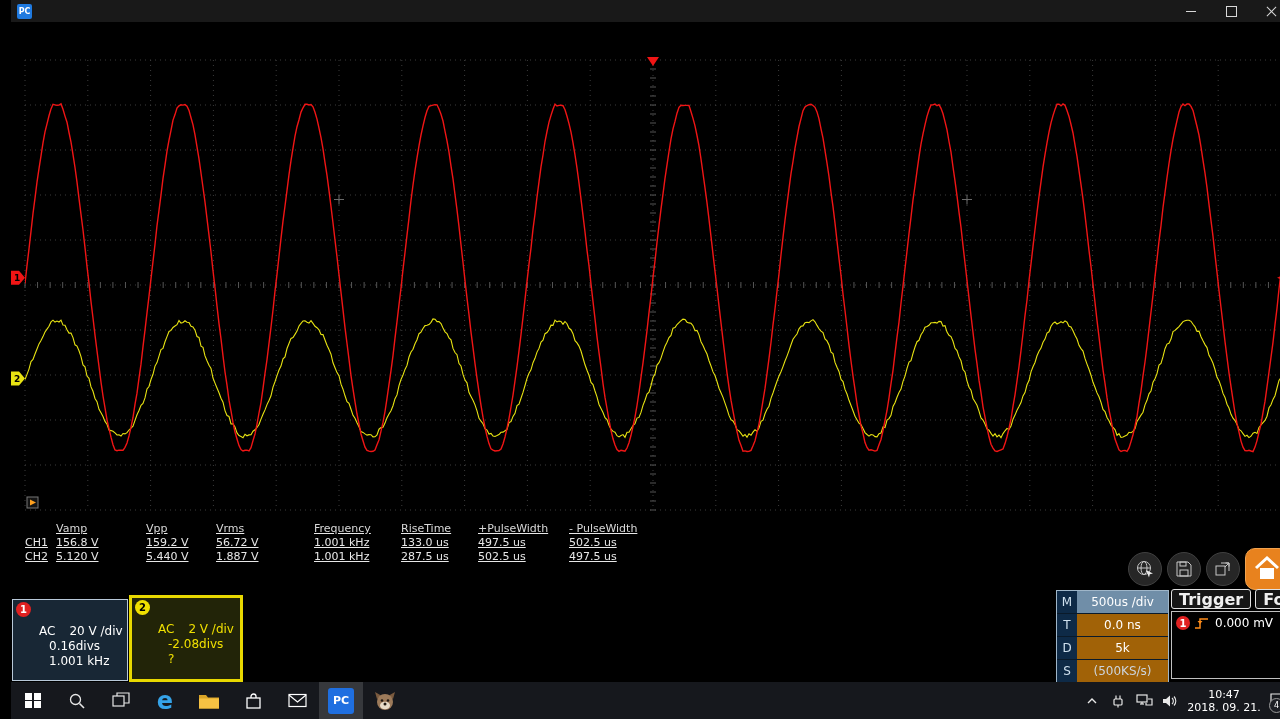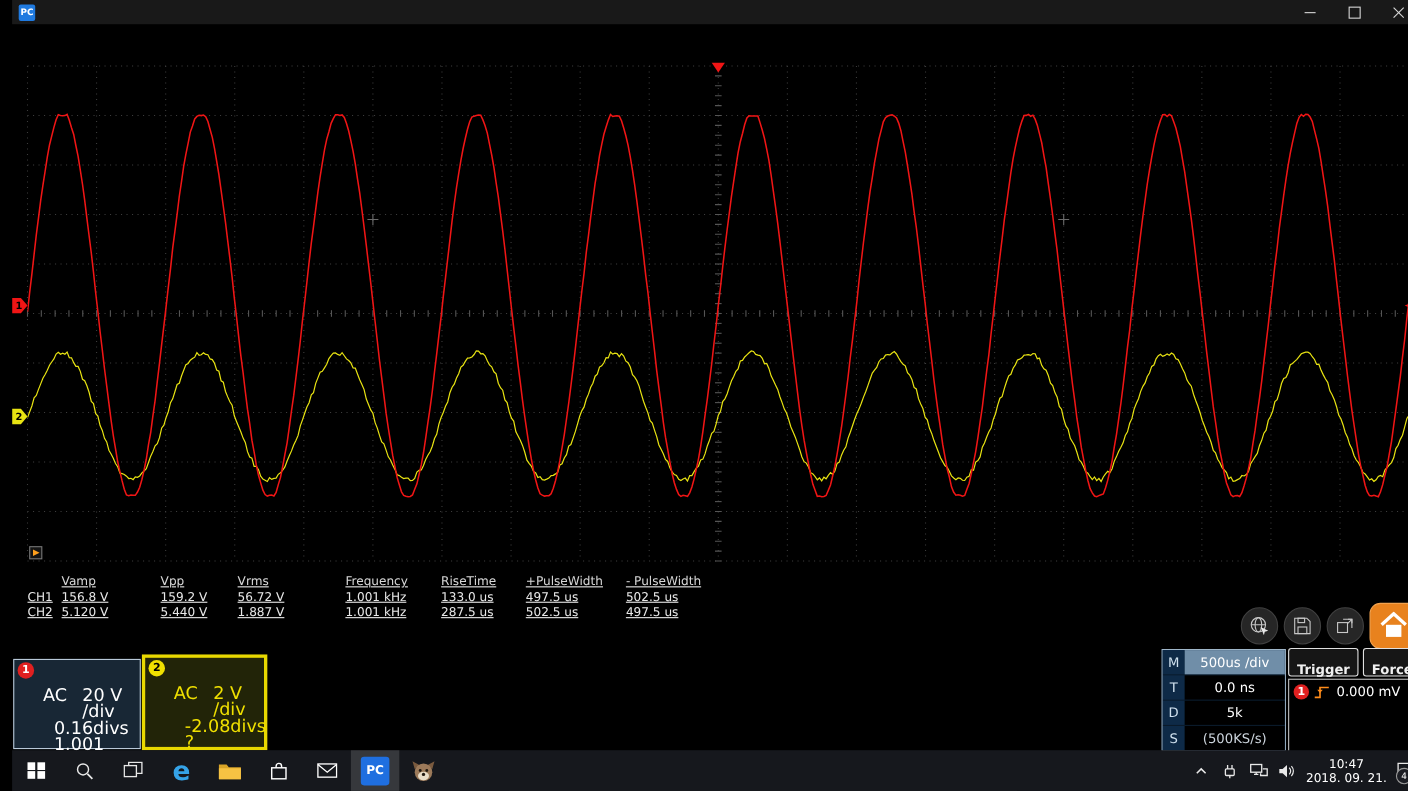--- a/index.html
+++ b/index.html
@@ -46,46 +46,46 @@
   .m-head span{color:#d8d8d8;}
 
   
   .ch-box{position:absolute;box-sizing:border-box;}
   .ch1-box{left:1px;top:599px;width:116px;height:82px;background:#182735;border:1px solid #b8c8d8;color:#fff;}
   .ch2-box{left:118px;top:595px;width:114px;height:87px;background:#222408;border:3px solid #e8d800;color:#f0e000;}
   .ch-badge{position:absolute;top:2px;left:3px;width:15px;height:15px;border-radius:50%;
             font-size:10px;font-weight:bold;display:flex;align-items:center;justify-content:center;}
   .ch1-badge{background:#e02020;color:#fff;}
   .ch2-badge{background:#f0e000;color:#000;}
-  .ch-lines{position:absolute;top:24px;left:26px;font-size:16px;line-height:15px;}
+  .ch-lines{position:absolute;top:24px;left:26px;font-size:12px;line-height:15px;}
   .ch-l1{display:flex;gap:14px;}
   .ch-l2,.ch-l3{margin-left:10px;}
 
   
   .util-icons{position:absolute;right:2px;top:548px;display:flex;align-items:center;gap:5px;}
   .util-btn{width:32px;height:32px;border-radius:50%;background:#262626;border:1px solid #404040;
             display:flex;align-items:center;justify-content:center;}
   .home-btn{width:42px;height:40px;border-radius:10px;background:#e8821e;border:1px solid #f2a24e;
             display:flex;align-items:center;justify-content:center;}
 
   
   .timebase{position:absolute;left:1045px;top:590px;width:113px;box-sizing:border-box;
             border:1px solid #9fb6c9;background:#0d2238;}
   .tb-row{display:flex;height:22px;border-bottom:1px solid #0a1a2a;}
   .tb-row:last-child{border-bottom:none;}
   .tb-key{width:20px;background:#0e2a47;color:#cfe0ee;font-size:12px;display:flex;align-items:center;justify-content:center;}
-  .tb-val{flex:1;display:flex;align-items:center;justify-content:center;font-size:12px;color:#fff;background:#000000;}
+  .tb-val{flex:1;display:flex;align-items:center;justify-content:center;font-size:12px;color:#fff;background:#a16207;}
   .tb-val-sel{background:#708ea8;}
   .tb-val-dim{color:#ccd4dc;}
 
   
   .trigger-group{position:absolute;left:1160px;top:589px;width:119px;height:93px;}
   .trig-buttons{display:flex;gap:4px;}
   .trig-btn{height:20px;background:#161616;border:1px solid #e0e0e0;border-radius:3px;color:#f0f0f0;
-            font-weight:bold;font-size:12px;padding:12px 7px;font-family:inherit;}
+            font-weight:bold;font-size:16px;padding:0 7px;font-family:inherit;}
   .trig-info{margin-top:2px;height:68px;box-sizing:border-box;border:1px solid #c0c0c0;background:#000;
              display:flex;align-items:flex-start;padding:4px;gap:5px;}
   .trig-src{width:14px;height:14px;border-radius:50%;background:#e02020;color:#fff;font-size:10px;
             font-weight:bold;display:flex;align-items:center;justify-content:center;flex:0 0 auto;}
   .trig-level{color:#fff;font-size:12px;line-height:14px;}
 
   
   .taskbar{position:absolute;left:0;bottom:0;width:1280px;height:37px;background:#16181d;
            display:flex;align-items:center;}
   .tb-item{width:44px;height:37px;display:flex;align-items:center;justify-content:center;flex:0 0 auto;}

